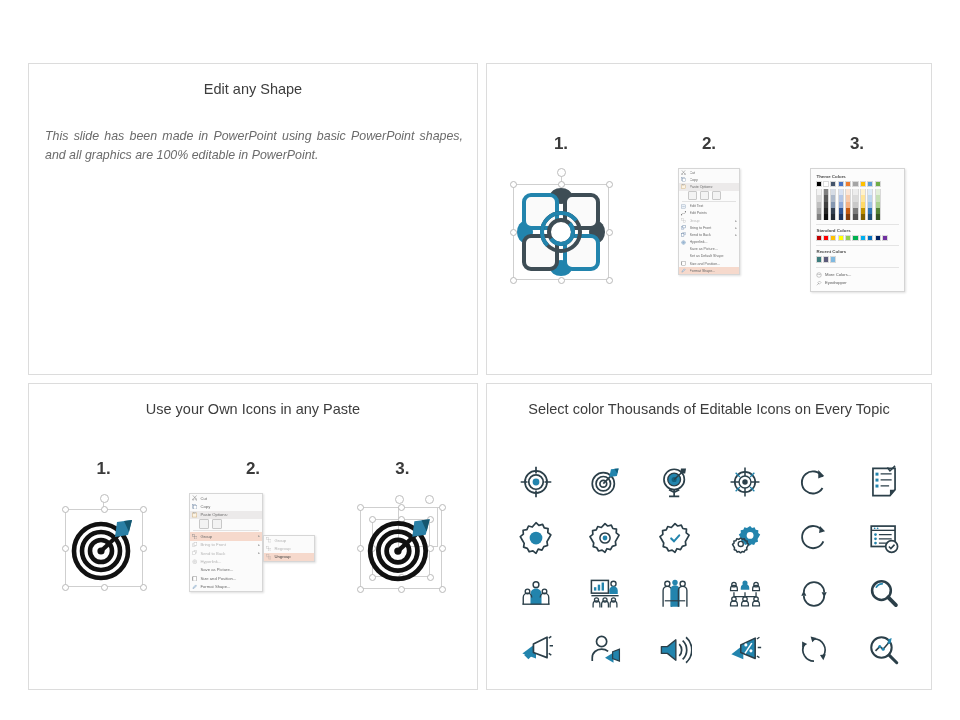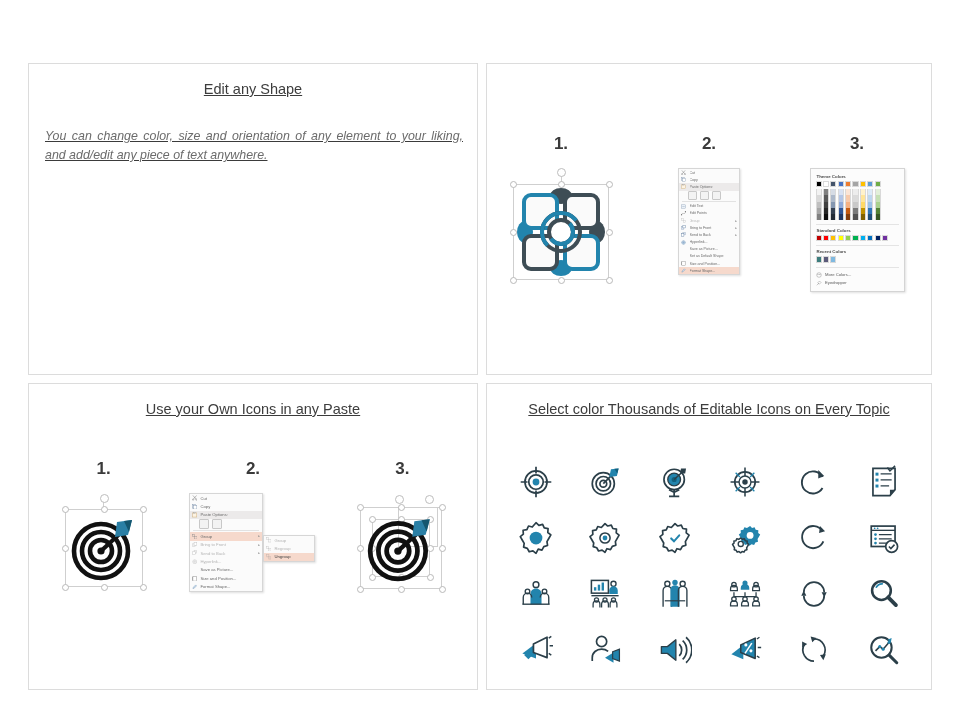--- a/index.html
+++ b/index.html
@@ -12,21 +12,21 @@
   .slide{position:relative;width:960px;height:720px;background:#fff;}
 
   
   .slide-title{
     position:absolute;left:0;top:14px;width:960px;
     text-align:center;font-size:27px;font-weight:400;
     color:#3a3a3a;letter-spacing:.2px;
   }
 
   
-  .panel{position:absolute;border:1px solid #dcdcdc;background:#fff;box-sizing:border-box;text-decoration:underline;}
+  .panel{position:absolute;border:1px solid #dcdcdc;background:#fff;box-sizing:border-box;}
   #panel-tl{left:28px;  top:63px;  width:450px;height:312px;}
   #panel-tr{left:486px; top:63px;  width:446px;height:312px;}
   #panel-bl{left:28px;  top:383px; width:450px;height:307px;}
   #panel-br{left:486px; top:383px; width:446px;height:307px;}
 
   .panel-title{
     text-align:center;font-size:14.5px;color:#3d3d3d;font-weight:400;
     margin-top:17px;
   }
   .panel-subtitle{
@@ -107,21 +107,21 @@
 </style>
 </head>
 <body>
 
 <div class="slide">
 
 
   <div class="panel" id="panel-tl">
     <div class="panel-title">Edit any Shape</div>
     <div class="para-wrap">
-      <p class="para">You can change color, size and orientation of any element to your liking, and add/edit any piece of text anywhere.</p>
+      <p class="para">This slide has been made in PowerPoint using basic PowerPoint shapes, and all graphics are 100% editable in PowerPoint.</p>
     </div>
   </div>
 
   <div class="panel" id="panel-tr">
 
     <div class="steps" style="top:70px;">
 
       <div class="step">
         <div class="step-num">1.</div>
         <div class="step-art">

